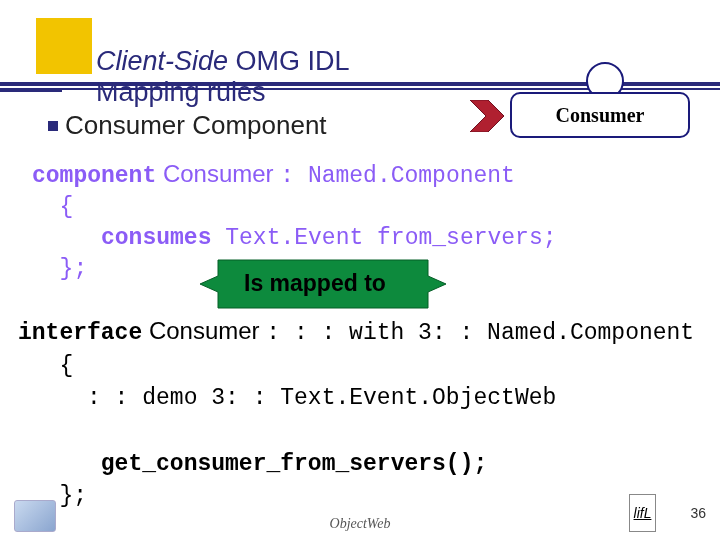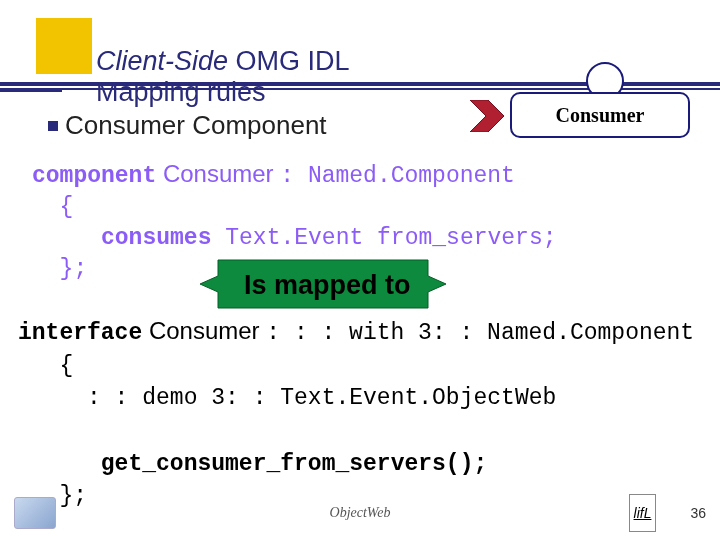--- a/index.html
+++ b/index.html
@@ -130,21 +130,21 @@
     width: 210px;
     background: #0a6a30;
     border: 1px solid #044a1f;
   }
   .mapped-inner {
     position: relative;
     top: -18px;
     left: 0;
     font-family: Verdana, Geneva, sans-serif;
     font-weight: bold;
-    font-size: 27px;
+    font-size: 23px;
     color: #000;
     padding: 0 6px;
   }
   .mapped-arrow {
     position: absolute;
     top: 256px;
     left: 198px;
     z-index: 0;
   }
   .iface-block {
@@ -157,21 +157,21 @@
     line-height: 1.42;
     color: #000;
     white-space: pre;
   }
   .footer {
     position: absolute;
     bottom: 6px;
     left: 0;
     width: 720px;
     display: flex;
-    align-items: center;
+    align-items: flex-end;
     justify-content: space-between;
     padding: 0 14px 2px 14px;
     font-size: 14px;
     color: #333;
   }
   .footer-left {
     display: flex;
     align-items: center;
     gap: 4px;
   }

